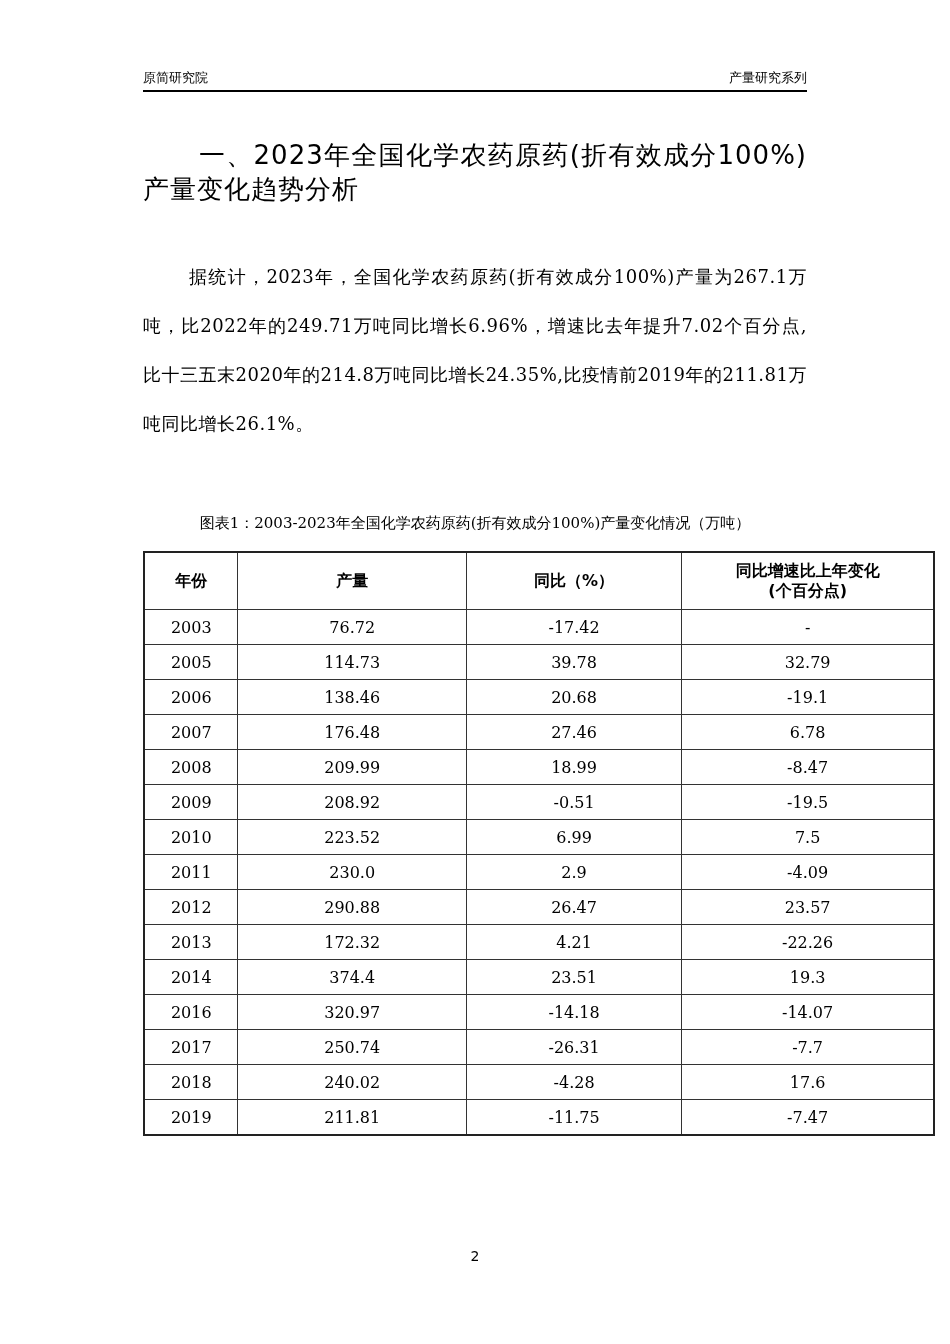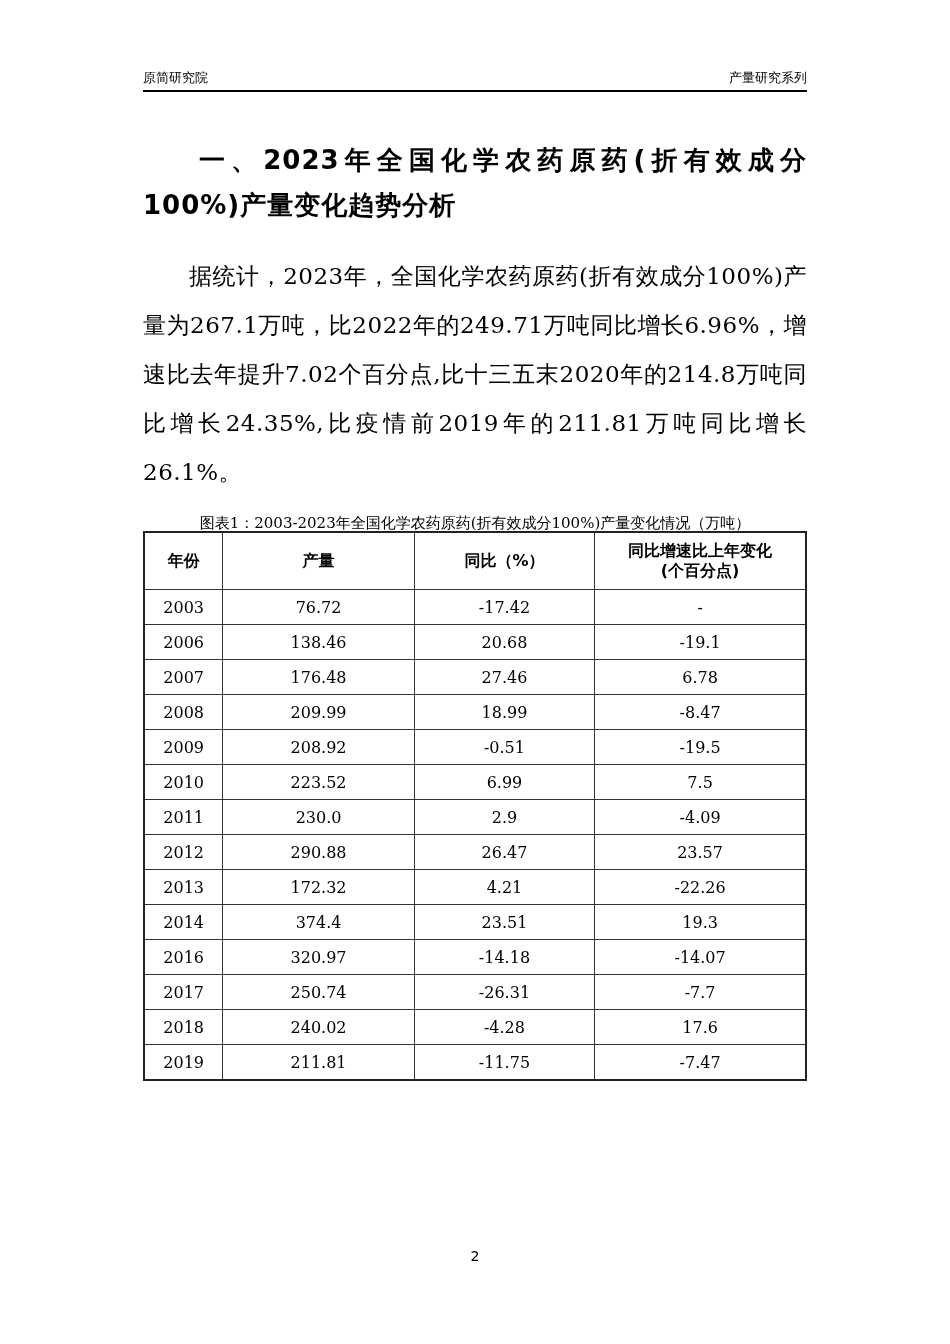--- a/index.html
+++ b/index.html
@@ -27,55 +27,55 @@
     }
     .header .left { position: absolute; left: 0; top: 1px; }
     .header .right { position: absolute; right: 0; top: 1px; }
 
     .heading {
       position: absolute;
       left: 143px;
       top: 138px;
       width: 664px;
       font-family: "DejaVu Sans", "Liberation Sans", sans-serif;
-      font-weight: bold;
+      font-weight: normal;
       font-size: 26px;
-      line-height: 45px;
+      line-height: 34px;
       letter-spacing: 1px;
       text-indent: 56px;
       text-align: justify;
     }
 
     .para {
       position: absolute;
       left: 143px;
       top: 252px;
       width: 664px;
-      font-size: 23px;
+      font-size: 18px;
       line-height: 49px;
       text-indent: 46px;
       text-align: justify;
       letter-spacing: 0.5px;
     }
 
     .caption {
       position: absolute;
       left: 143px;
       top: 513px;
       width: 664px;
       text-align: center;
       font-size: 15px;
       line-height: 21px;
     }
 
     table.data {
       position: absolute;
       left: 143px;
-      top: 531px;
-      width: 664px;
+      top: 551px;
+      width: 792px;
       border-collapse: collapse;
       font-size: 16px;
     }
     table.data th, table.data td {
       border: 1px solid #333;
       text-align: center;
       padding: 0;
     }
     table.data th {
       height: 56px;
@@ -137,20 +137,26 @@
     </tr>
   </thead>
   <tbody>
     <tr>
         <td>2003</td>
         <td>76.72</td>
         <td>-17.42</td>
         <td>-</td>
       </tr>
     <tr>
+        <td>2005</td>
+        <td>114.73</td>
+        <td>39.78</td>
+        <td>32.79</td>
+      </tr>
+    <tr>
         <td>2006</td>
         <td>138.46</td>
         <td>20.68</td>
         <td>-19.1</td>
       </tr>
     <tr>
         <td>2007</td>
         <td>176.48</td>
         <td>27.46</td>
         <td>6.78</td>

